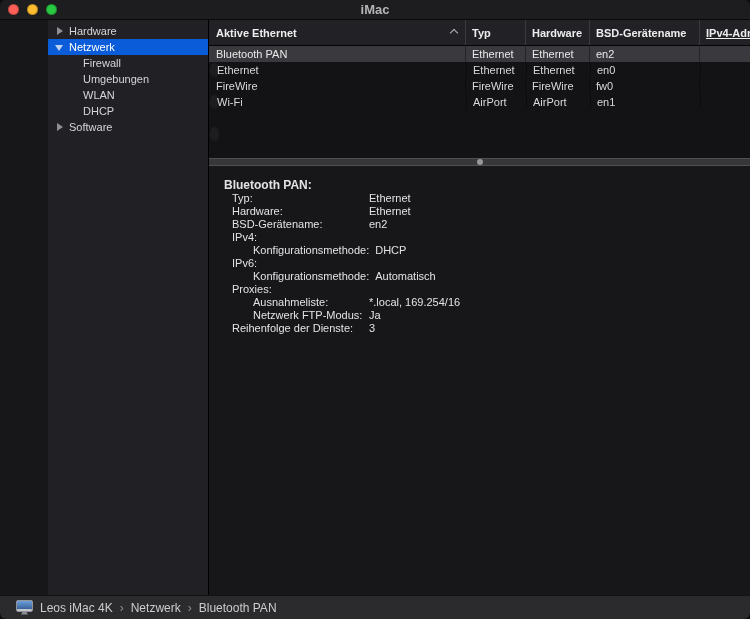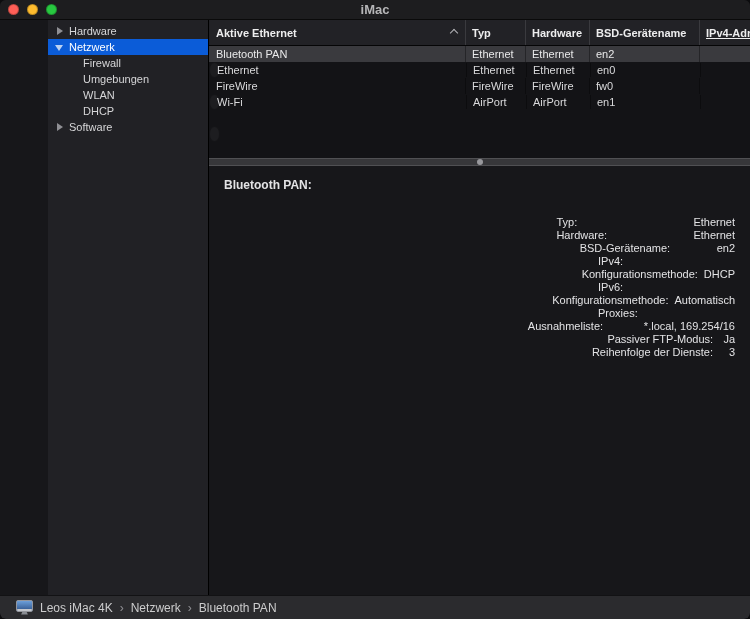--- a/index.html
+++ b/index.html
@@ -60,22 +60,22 @@
 
   
   .splitter { height:8px; flex:none; background:#37373a; border-top:1px solid #505053;
               border-bottom:1px solid #505053; display:flex; align-items:center;
               justify-content:center; cursor:row-resize; }
   .splitter-dot { width:6px; height:6px; border-radius:50%; background:#98989c; }
 
   
   .detail { flex:1; background:#17171a; padding:12px 15px 0 15px; color:#e3e3e5;
             font-size:11px; overflow:hidden; }
-  .detail-title { font-weight:bold; font-size:12px; margin-bottom:24px; }
-  .d-row { display:flex; line-height:13px; padding-left:8px; white-space:pre;justify-content:flex-end; }
+  .detail-title { font-weight:bold; font-size:12px; margin-bottom:0; }
+  .d-row { display:flex; line-height:13px; padding-left:8px; white-space:pre; }
   .d-row.ind1 { padding-left:29px; }
   .d-lbl { flex:none; padding-right:6px; }
   .d-row.ind0 .d-lbl { min-width:137px; }
   .d-row.ind1 .d-lbl { min-width:116px; }
 
   
   .statusbar { height:24px; flex:none; background:#2b2b2e; border-top:1px solid #121214;
                display:flex; align-items:center; padding-left:16px; font-size:12px;
                color:#cccccd; border-radius:0 0 6px 6px; }
   .imac-icon { margin-right:7px; flex:none; display:flex; }
@@ -214,21 +214,21 @@
         </div>
         <div class="d-row ind0">
           <span class="d-lbl">Proxies:</span>
           <span class="d-val"></span>
         </div>
         <div class="d-row ind1">
           <span class="d-lbl">Ausnahmeliste:</span>
           <span class="d-val">*.local, 169.254/16</span>
         </div>
         <div class="d-row ind1">
-          <span class="d-lbl">Passiver FTP-Modus:</span>
+          <span class="d-lbl">Netzwerk FTP-Modus:</span>
           <span class="d-val">Ja</span>
         </div>
         <div class="d-row ind0">
           <span class="d-lbl">Reihenfolge der Dienste:</span>
           <span class="d-val">3</span>
         </div>
       </div>
     </div>
   </div>
 

